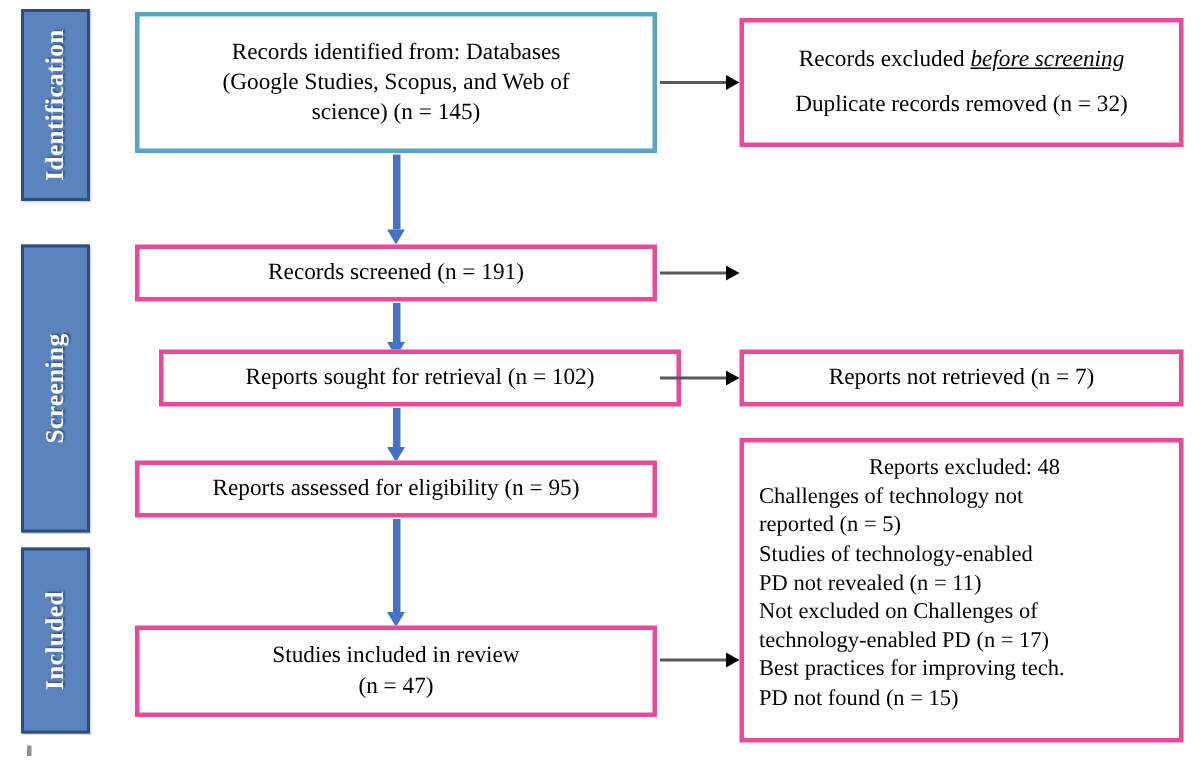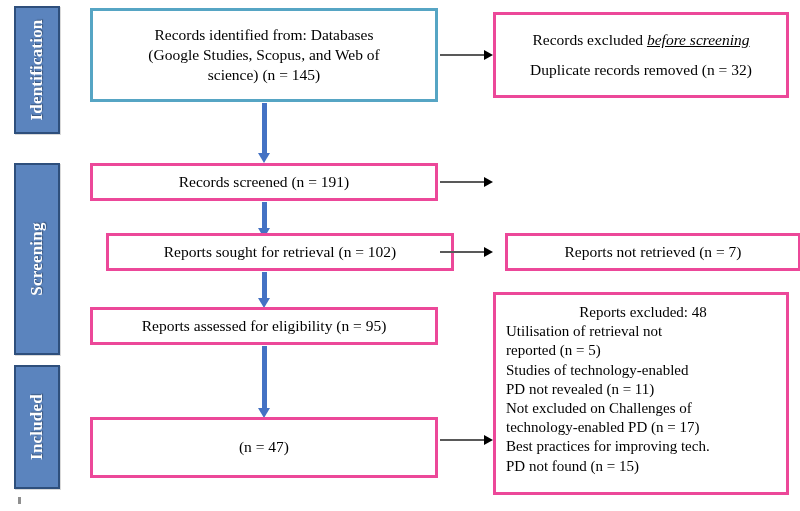--- a/index.html
+++ b/index.html
@@ -188,21 +188,21 @@
     <span class="shaft" style="height:26px;"></span>
     <span class="head" style="top:26px;"></span>
   </div>
 
   <div class="flow-box" style="left:90px; top:233px; width:348px; height:38px;margin-left:16px;">
     <span class="inner">
       <span class="line">Reports sought for retrieval (n = 102)</span>
     </span>
   </div>
 
-  <div class="flow-box" style="left:505px; top:233px; width:296px; height:38px;text-align:center;">
+  <div class="flow-box" style="left:493px; top:233px; width:296px; height:38px;text-align:center;">
     <span class="inner">
       <span class="line">Reports not retrieved (n = 7)</span>
     </span>
   </div>
 
   <div class="h-arrow" style="left:440px; top:247px; width:53px;">
     <span class="shaft" style="width:44px;"></span>
     <span class="head" style="left:44px;"></span>
   </div>
 
@@ -213,38 +213,39 @@
 
   <div class="flow-box" style="left:90px; top:307px; width:348px; height:38px;">
     <span class="inner">
       <span class="line">Reports assessed for eligibility (n = 95)</span>
     </span>
   </div>
 
   <div class="flow-box left-text" style="left:493px; top:292px; width:296px; height:203px;">
     <span class="inner">
       <span class="centered-head">Reports excluded: 48</span>
-      <span class="line">Utilisation of retrieval not</span>
+      <span class="line">Challenges of technology not</span>
       <span class="line">reported (n = 5)</span>
       <span class="line">Studies of technology-enabled</span>
       <span class="line">PD not revealed (n = 11)</span>
       <span class="line">Not excluded on Challenges of</span>
       <span class="line">technology-enabled PD (n = 17)</span>
       <span class="line">Best practices for improving tech.</span>
       <span class="line">PD not found (n = 15)</span>
     </span>
   </div>
 
   <div class="v-arrow" style="left:258px; top:346px; height:72px;">
     <span class="shaft" style="height:62px;"></span>
     <span class="head" style="top:62px;"></span>
   </div>
 
   <div class="flow-box" style="left:90px; top:417px; width:348px; height:61px;">
     <span class="inner">
+      <span class="line">Studies included in review</span>
       <span class="line">(n = 47)</span>
     </span>
   </div>
 
   <div class="h-arrow" style="left:440px; top:435px; width:53px;">
     <span class="shaft" style="width:44px;"></span>
     <span class="head" style="left:44px;"></span>
   </div>
 
   <div class="artifact" style="left:18px; top:497px; width:3px; height:7px;"></div>

